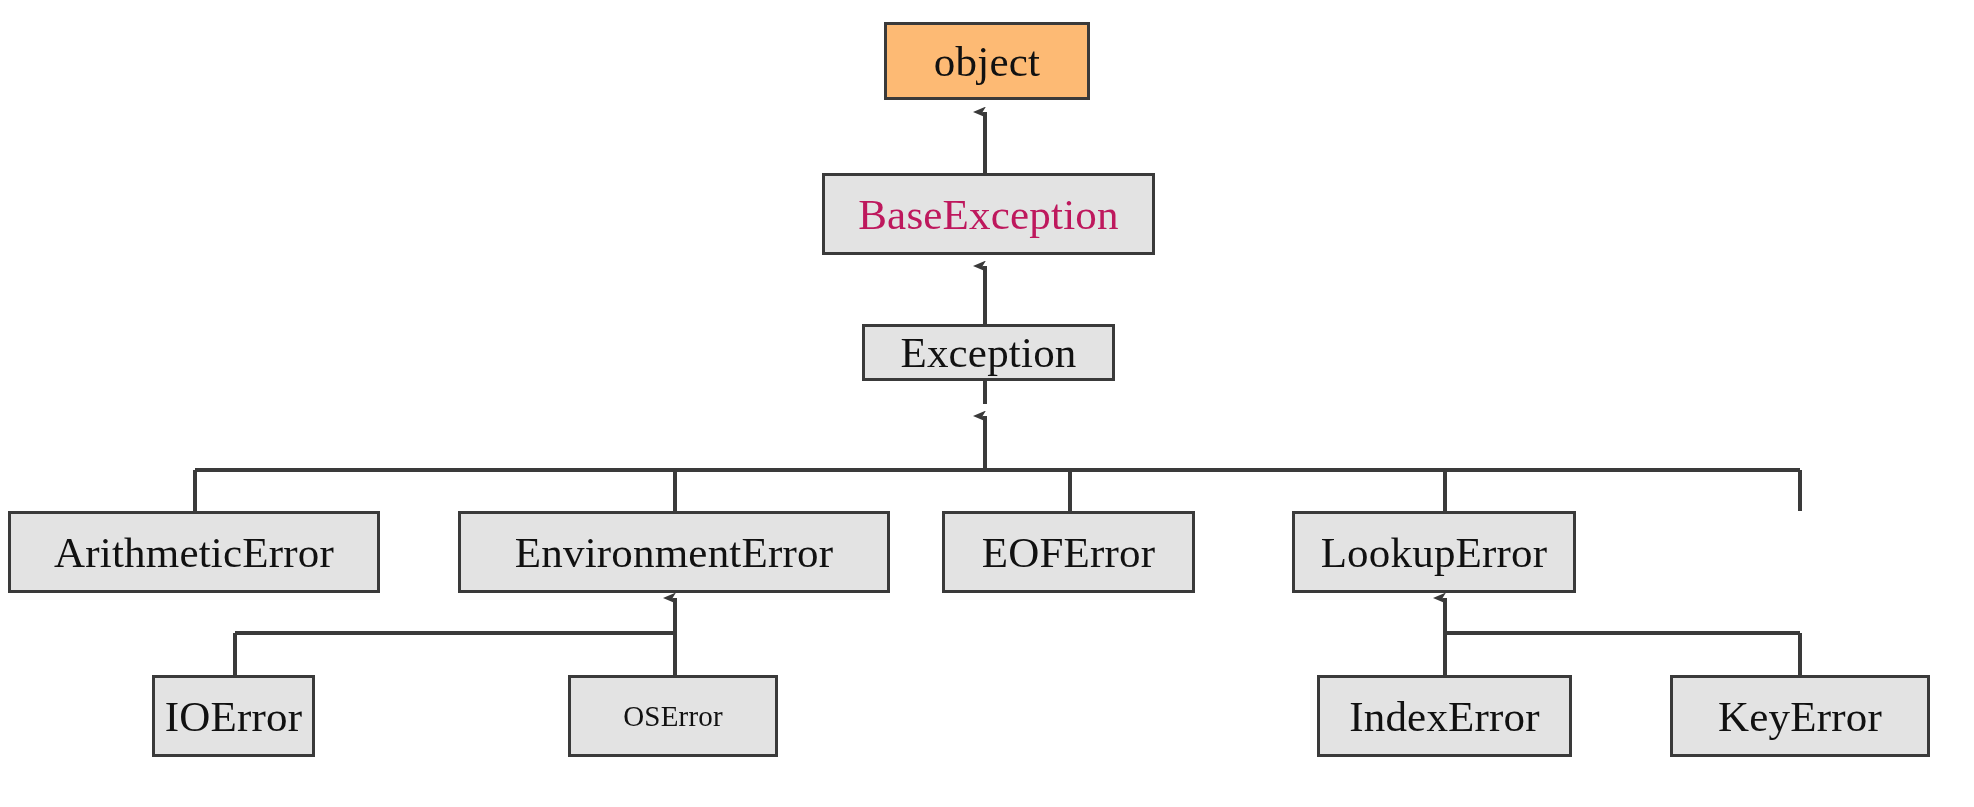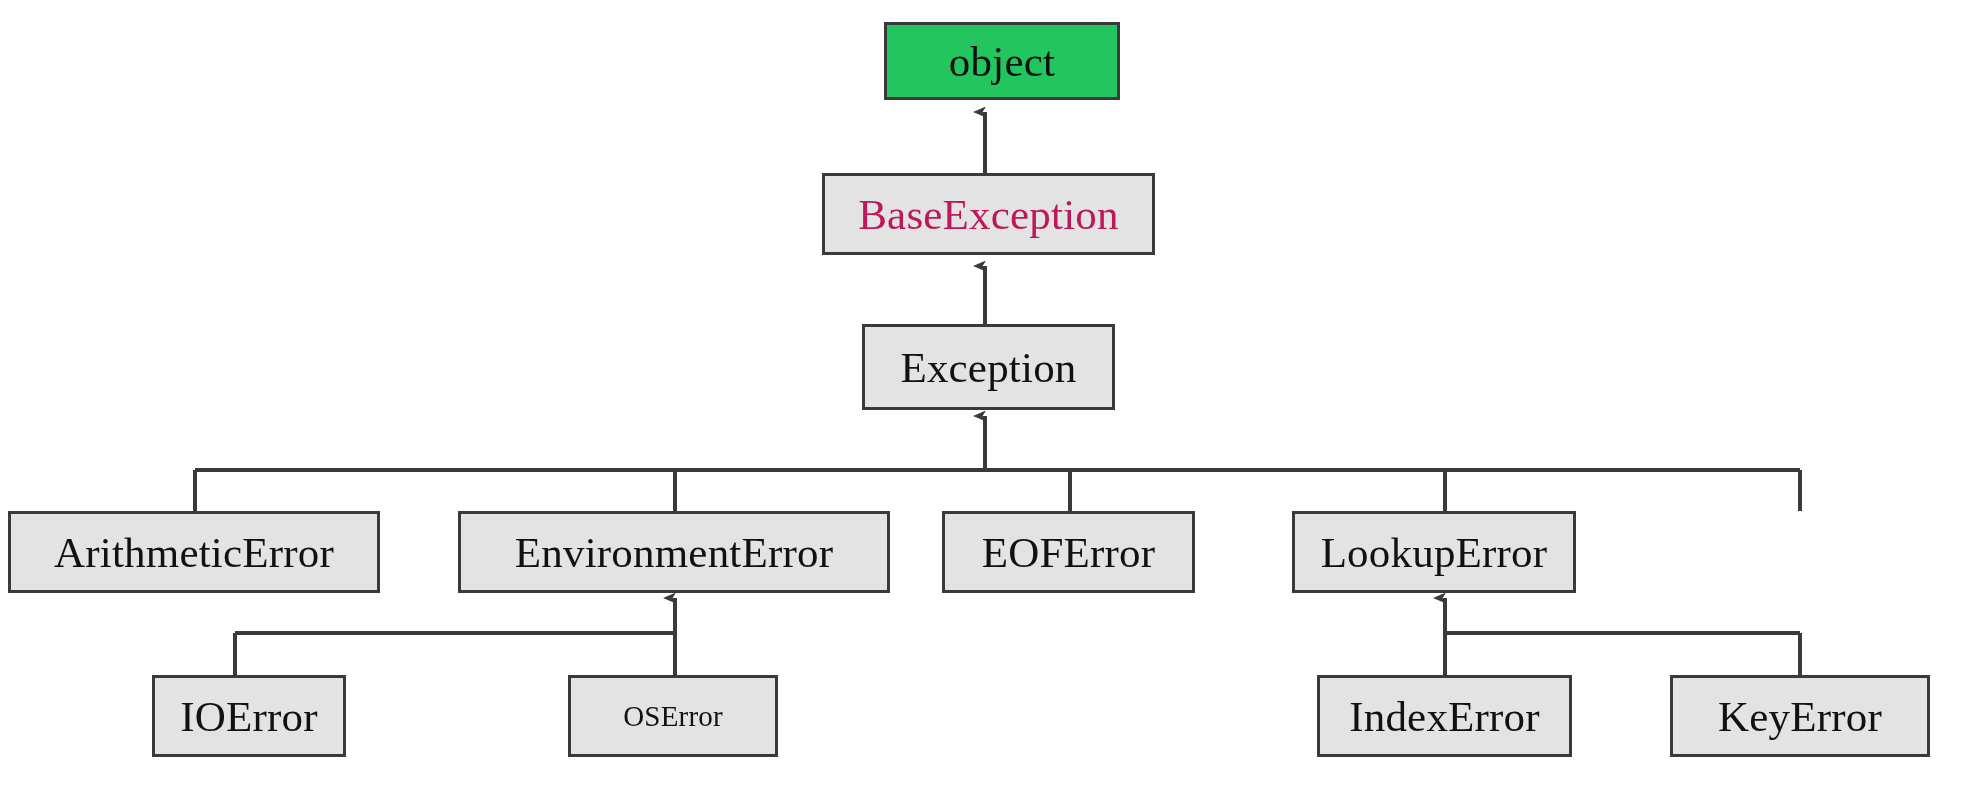--- a/index.html
+++ b/index.html
@@ -81,46 +81,46 @@
     </g>
 
     <g>
       <path d="M1800 675 L1800 633" stroke="#3a3a3a" stroke-width="4" fill="none"></path>
       <path d="M1445 633 L1800 633" stroke="#3a3a3a" stroke-width="4" fill="none"></path>
       <path d="M1445 675 L1445 633" stroke="#3a3a3a" stroke-width="4" fill="none"></path>
       <path d="M1445 633 L1445 598" stroke="#3a3a3a" stroke-width="4" fill="none" marker-end="url(#arrowhead)"></path>
     </g>
   </svg>
 
-  <div class="node" style="left: 884px; top: 22px; width: 236px; height: 78px; font-size: 43px; background: #22c55e; border-color: rgb(58, 58, 58); color: rgb(17, 17, 17);">
+  <div class="node" style="left: 884px; top: 22px; width: 206px; height: 78px; font-size: 43px; background: #fdba74; border-color: rgb(58, 58, 58); color: rgb(17, 17, 17);">
     <span class="node-label">object</span>
   </div>
 
   <div class="node" style="left: 822px; top: 173px; width: 333px; height: 82px; font-size: 43px; background: rgb(227, 227, 227); border-color: rgb(58, 58, 58); color: #be185d;">
     <span class="node-label">BaseException</span>
   </div>
 
-  <div class="node" style="left: 862px; top: 324px; width: 253px; height: 86px; font-size: 43px; background: rgb(227, 227, 227); border-color: rgb(58, 58, 58); color: rgb(17, 17, 17);">
+  <div class="node" style="left: 862px; top: 324px; width: 253px; height: 57px; font-size: 43px; background: rgb(227, 227, 227); border-color: rgb(58, 58, 58); color: rgb(17, 17, 17);">
     <span class="node-label">Exception</span>
   </div>
 
   <div class="node" style="left: 458px; top: 511px; width: 432px; height: 82px; font-size: 43px; background: rgb(227, 227, 227); border-color: rgb(58, 58, 58); color: rgb(17, 17, 17);">
     <span class="node-label">EnvironmentError</span>
   </div>
   <div class="node" style="left: 8px; top: 511px; width: 372px; height: 82px; font-size: 43px; background: rgb(227, 227, 227); border-color: rgb(58, 58, 58); color: rgb(17, 17, 17);">
     <span class="node-label">ArithmeticError</span>
   </div>
   <div class="node" style="left: 942px; top: 511px; width: 253px; height: 82px; font-size: 43px; background: rgb(227, 227, 227); border-color: rgb(58, 58, 58); color: rgb(17, 17, 17);">
     <span class="node-label">EOFError</span>
   </div>
   <div class="node" style="left: 1292px; top: 511px; width: 284px; height: 82px; font-size: 43px; background: rgb(227, 227, 227); border-color: rgb(58, 58, 58); color: rgb(17, 17, 17);">
     <span class="node-label">LookupError</span>
   </div>
 
-  <div class="node" style="left: 152px; top: 675px; width: 194px; height: 82px; font-size: 43px; background: rgb(227, 227, 227); border-color: rgb(58, 58, 58); color: rgb(17, 17, 17);">
+  <div class="node" style="left: 152px; top: 675px; width: 163px; height: 82px; font-size: 43px; background: rgb(227, 227, 227); border-color: rgb(58, 58, 58); color: rgb(17, 17, 17);">
     <span class="node-label">IOError</span>
   </div>
   <div class="node" style="left: 568px; top: 675px; width: 210px; height: 82px; font-size: 29px; background: rgb(227, 227, 227); border-color: rgb(58, 58, 58); color: rgb(17, 17, 17);">
     <span class="node-label">OSError</span>
   </div>
   <div class="node" style="left: 1317px; top: 675px; width: 255px; height: 82px; font-size: 43px; background: rgb(227, 227, 227); border-color: rgb(58, 58, 58); color: rgb(17, 17, 17);">
     <span class="node-label">IndexError</span>
   </div>
   <div class="node" style="left: 1670px; top: 675px; width: 260px; height: 82px; font-size: 43px; background: rgb(227, 227, 227); border-color: rgb(58, 58, 58); color: rgb(17, 17, 17);">
     <span class="node-label">KeyError</span>

